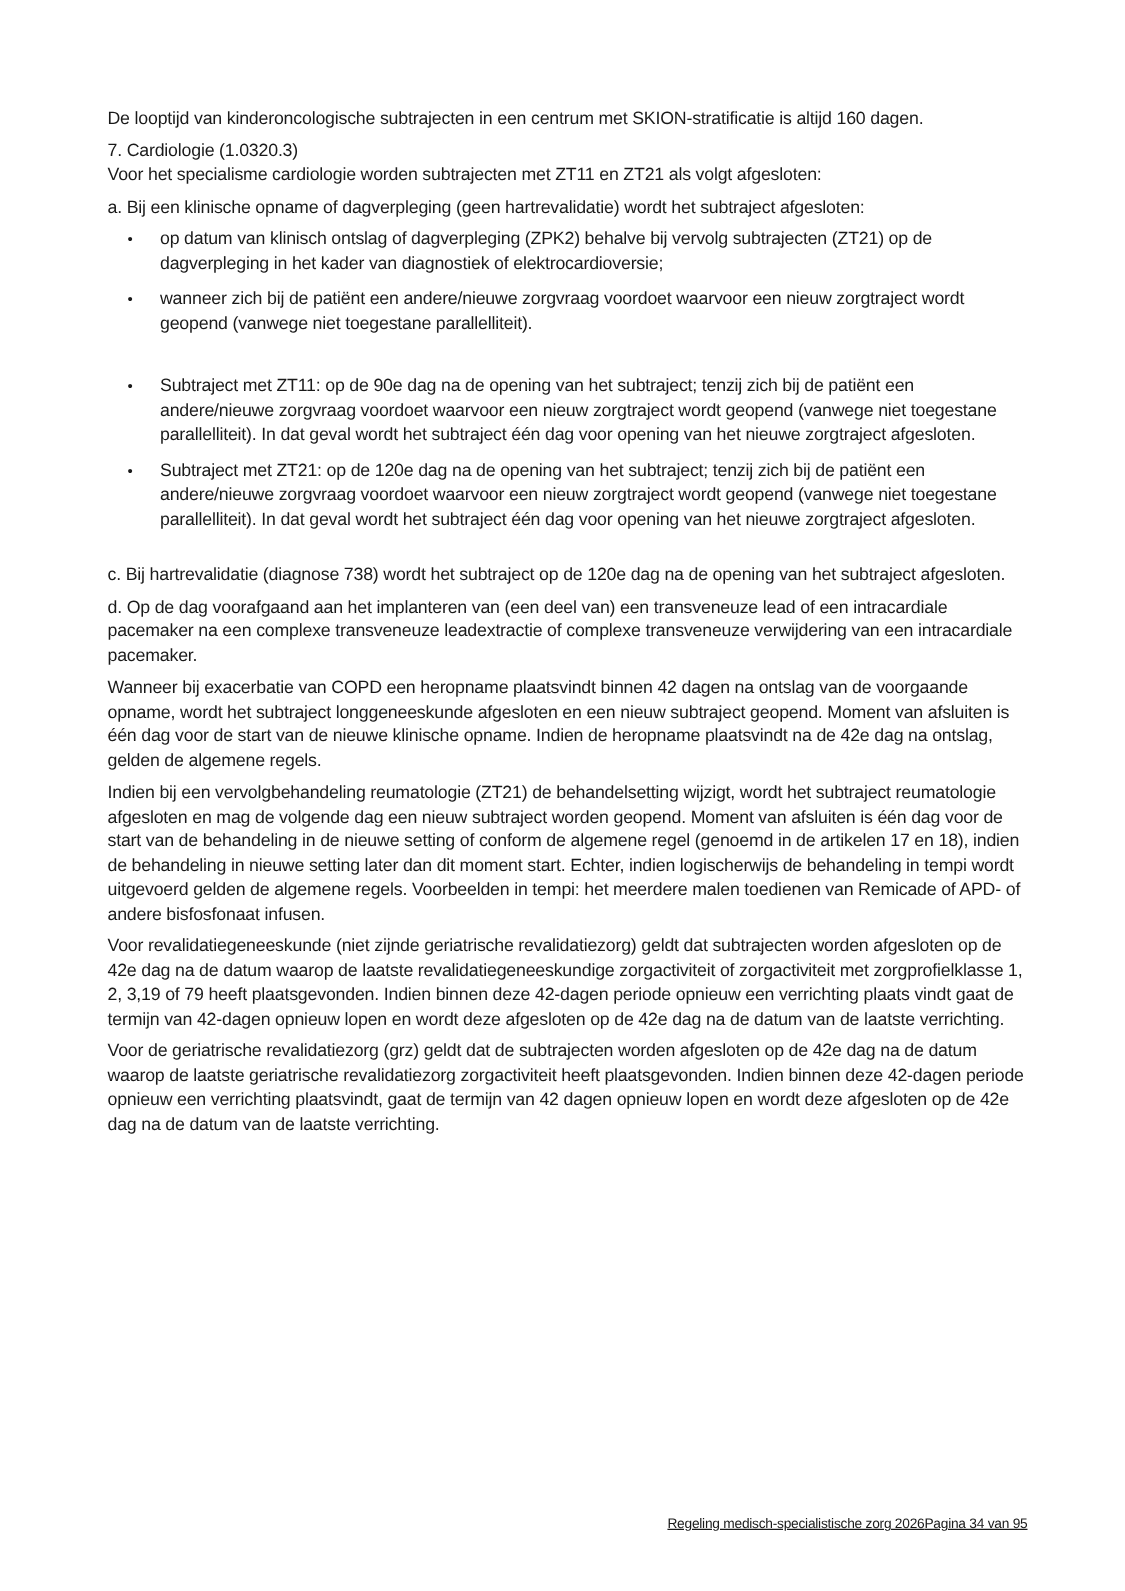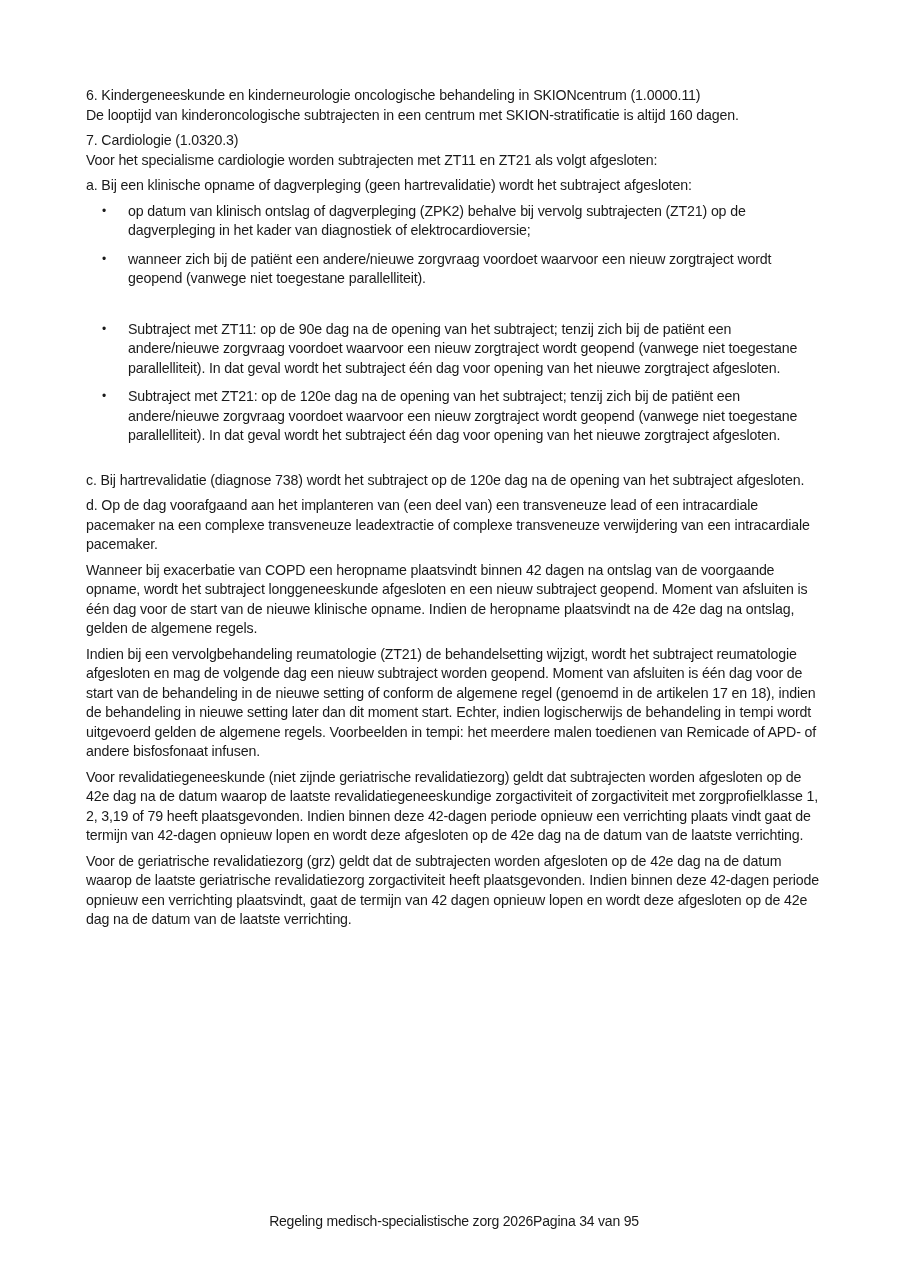--- a/index.html
+++ b/index.html
@@ -8,29 +8,28 @@
     font-family: "Liberation Sans", "DejaVu Sans", sans-serif;
     color: #1a1a1a;
   }
   .page { position: absolute; left: 86px; top: 86px; width: 736px; font-size: 14.2px; line-height: 19.5px; letter-spacing: -0.15px; }
   p { margin: 0; }
   .blk { margin-bottom: 6px; }
   ul.bul { list-style: none; margin: 6px 0 0 0; padding: 0; }
   ul.bul li { position: relative; padding-left: 42px; margin-bottom: 9px; }
   ul.bul li .dot { position: absolute; left: 16px; top: 0; font-size: 12px; }
   .gap { height: 16px; }
-  .footer { position: absolute; top: 1213px; left: 86px; width: 736px; font-size: 14px; display: flex; justify-content: center; letter-spacing: -0.2px; }
+  .footer { position: absolute; top: 1213px; left: 86px; width: 736px; font-size: 11px; display: flex; justify-content: flex-end; letter-spacing: -0.2px; text-decoration: underline; }
 </style>
 </head>
 <body>
 
 <div class="page">
 
   <div class="blk">
-    <p>6. Kindergeneeskunde en kinderneurologie oncologische behandeling in SKIONcentrum (1.0000.11)</p>
     <p>De looptijd van kinderoncologische subtrajecten in een centrum met SKION-stratificatie is altijd 160 dagen.</p>
   </div>
 
   <div>
     <p>7. Cardiologie (1.0320.3)</p>
     <p class="blk">Voor het specialisme cardiologie worden subtrajecten met ZT11 en ZT21 als volgt afgesloten:</p>
 
     <p>a. Bij een klinische opname of dagverpleging (geen hartrevalidatie) wordt het subtraject afgesloten:</p>
     <ul class="bul">
       <li><span class="dot">•</span><span>op datum van klinisch ontslag of dagverpleging (ZPK2) behalve bij vervolg subtrajecten (ZT21) op de dagverpleging in het kader van diagnostiek of elektrocardioversie;</span></li>

